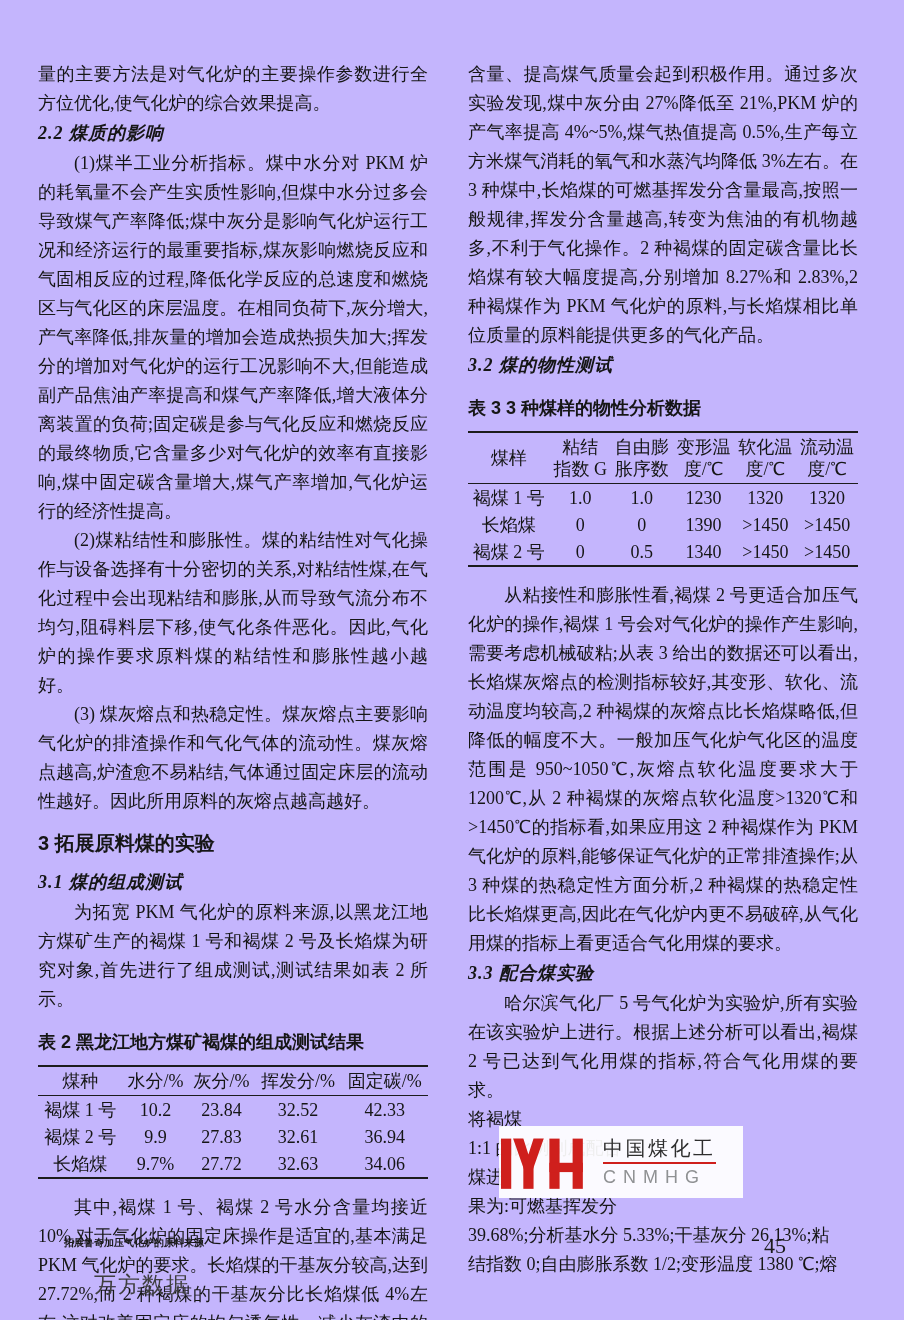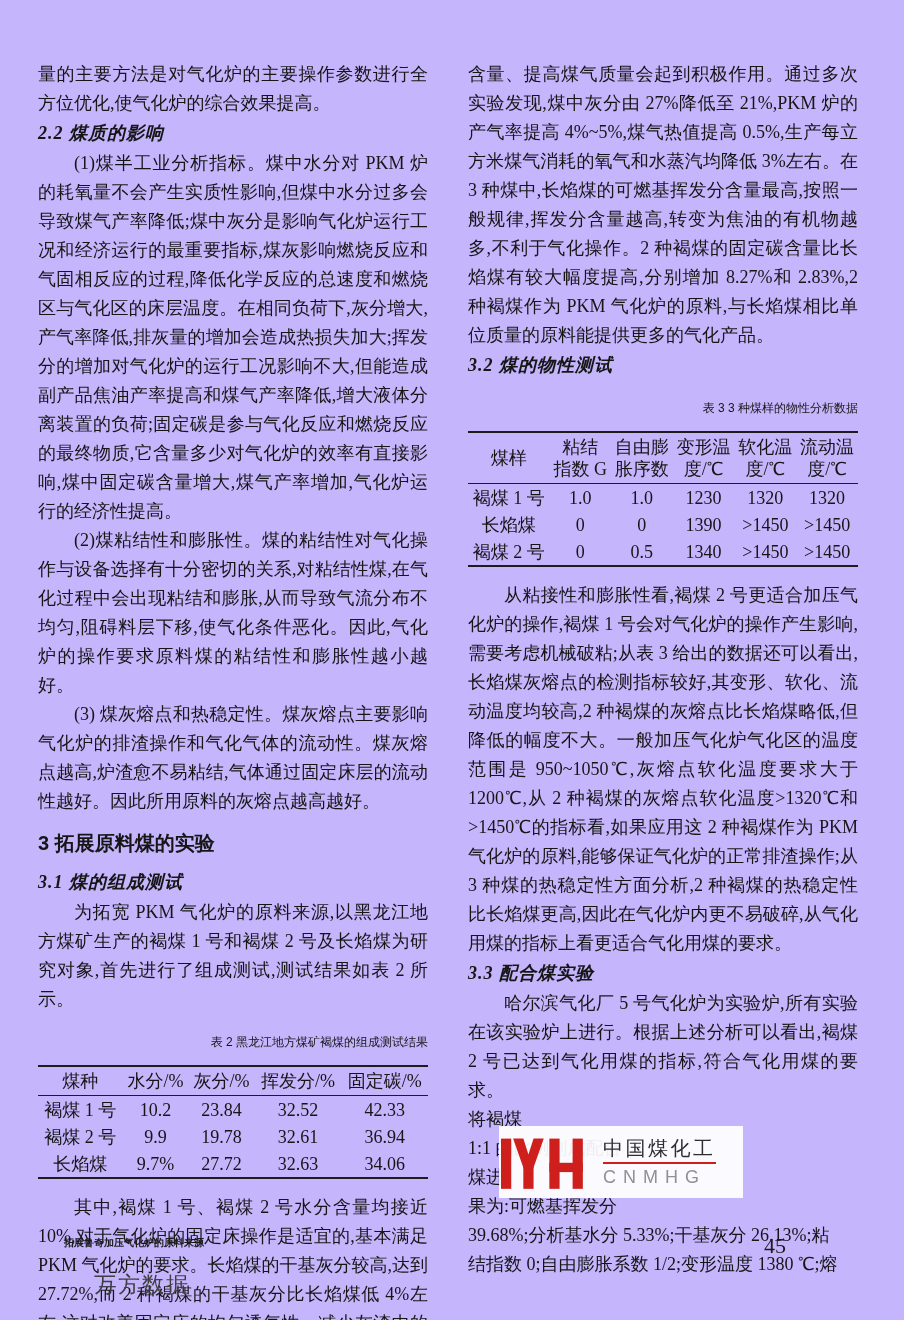--- a/index.html
+++ b/index.html
@@ -34,23 +34,23 @@
   .h-main{
     font-family:"Liberation Sans", sans-serif;
     font-weight:bold;
     font-size:20px;
     line-height:30px;
     margin:12px 0 10px 0;
   }
   .table-block{margin:14px 0 14px 0;}
   .table-caption{
     font-family:"Liberation Sans", sans-serif;
-    font-weight:normal;
-    font-size:12px;
-    text-align:right;
+    font-weight:bold;
+    font-size:18px;
+    text-align:left;
     margin-bottom:8px;
   }
   table.sci{
     width:100%;
     border-collapse:collapse;
     font-size:18px;
     border-top:2px solid #1c1c1c;
     border-bottom:2px solid #1c1c1c;
   }
   table.sci thead th{
@@ -156,21 +156,21 @@
           <tr>
             <td>褐煤 1 号</td>
             <td>10.2</td>
             <td>23.84</td>
             <td>32.52</td>
             <td>42.33</td>
           </tr>
           <tr>
             <td>褐煤 2 号</td>
             <td>9.9</td>
-            <td>19.78</td>
+            <td>27.83</td>
             <td>32.61</td>
             <td>36.94</td>
           </tr>
           <tr>
             <td>长焰煤</td>
             <td>9.7%</td>
             <td>27.72</td>
             <td>32.63</td>
             <td>34.06</td>
           </tr>

